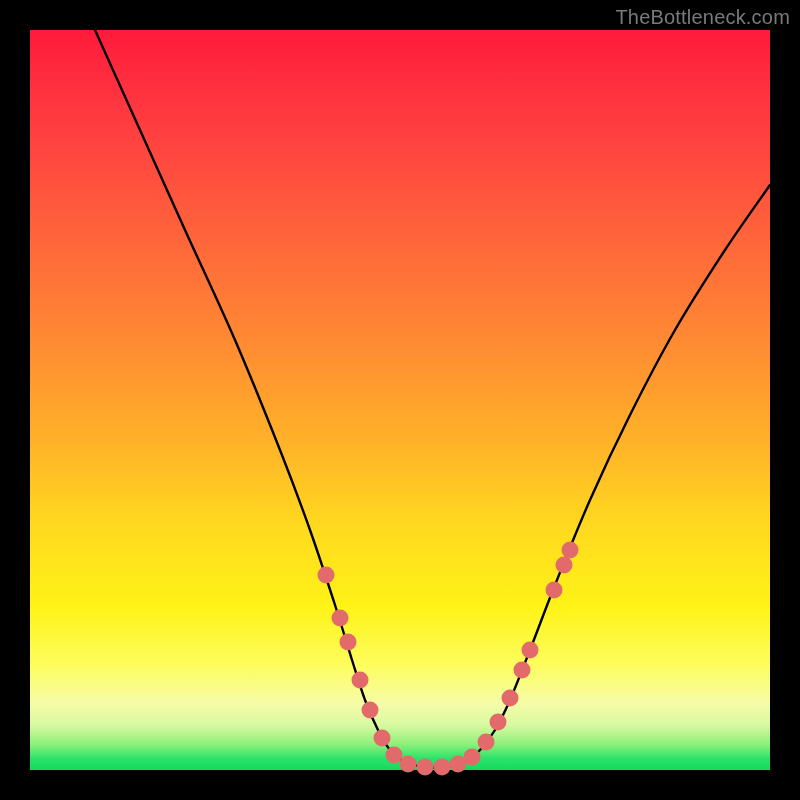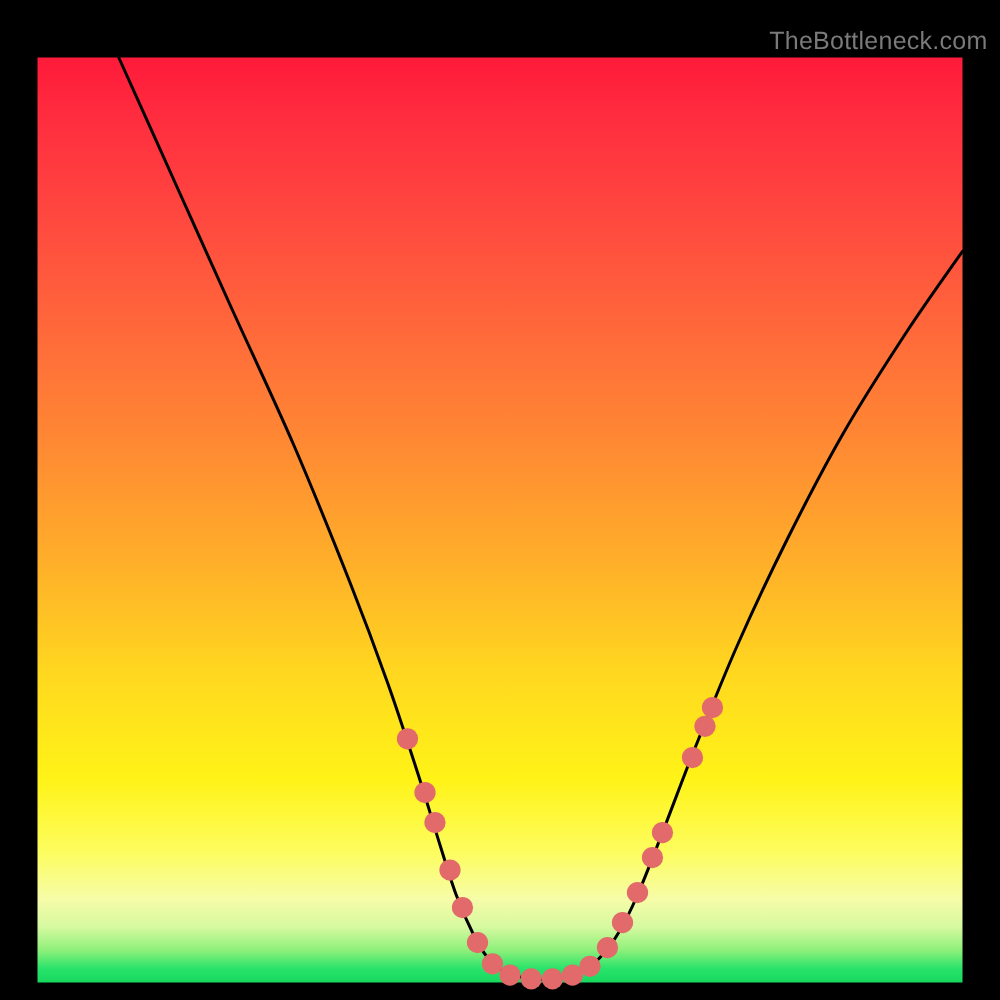--- a/index.html
+++ b/index.html
@@ -7,21 +7,21 @@
     padding: 0;
     width: 800px;
     height: 800px;
     background: #000;
     overflow: hidden;
     font-family: Arial, Helvetica, sans-serif;
   }
   .frame {
     position: absolute;
     left: 0;
-    top: 16px;
+    top: 0;
     width: 800px;
     height: 744px;
     background: #000;
   }
   .plot-area {
     position: absolute;
     left: 30px;
     top: 30px;
     width: 740px;
     height: 740px;

